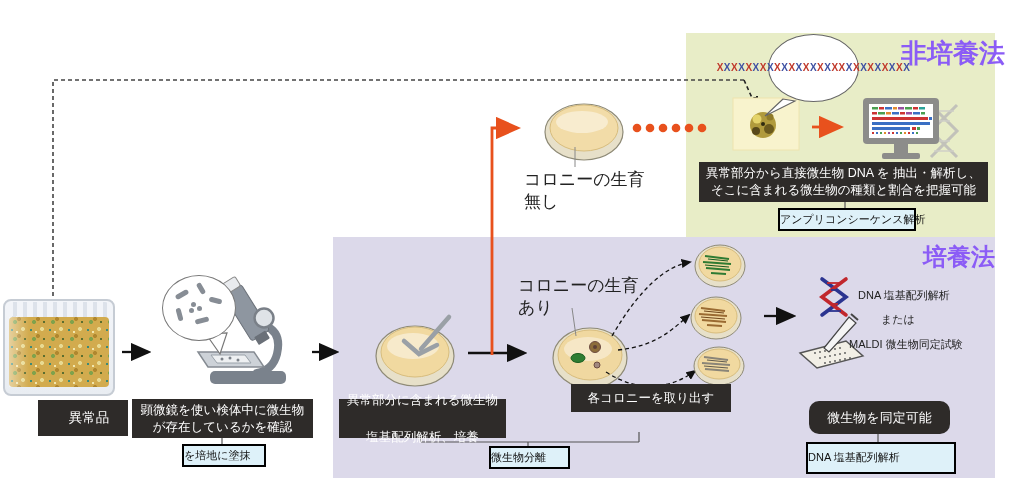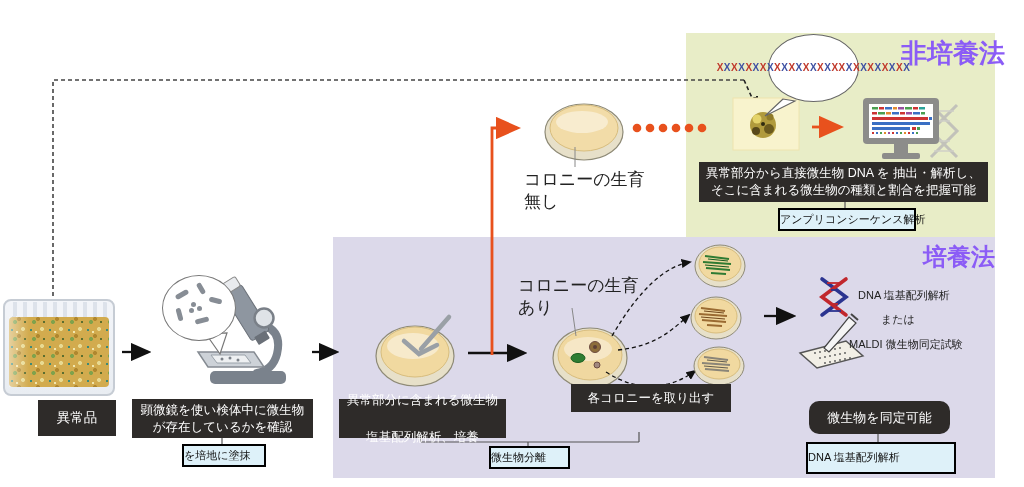--- a/index.html
+++ b/index.html
@@ -314,21 +314,21 @@
   </div>
   <div class="freelabel" style="left:518px;top:275px;width:110px;">
     <div>コロニーの生育</div>
     <div>あり</div>
   </div>
 
   <div class="smalltext" style="left:858px;top:288px;">DNA 塩基配列解析</div>
   <div class="smalltext" style="left:881px;top:312px;font-family:Liberation Serif, serif;">または</div>
   <div class="smalltext" style="left:849px;top:337px;">MALDI 微生物同定試験</div>
 
-  <div class="blackbox" style="left:38px;top:400px;width:78px;height:36px;font-size:13.5px;">
+  <div class="blackbox" style="left:38px;top:400px;width:78px;height:36px;font-size:13.5px;padding-left:12px;">
     <div>異常品</div>
   </div>
   <div class="blackbox" style="left:132px;top:399px;width:181px;height:39px;">
     <div>顕微鏡を使い検体中に微生物</div>
     <div>が存在しているかを確認</div>
   </div>
   <div class="blackbox" style="left:339px;top:399px;width:167px;height:39px;gap:20px;">
     <div>異常部分に含まれる微生物</div>
     <div>塩基配列解析、培養</div>
   </div>

